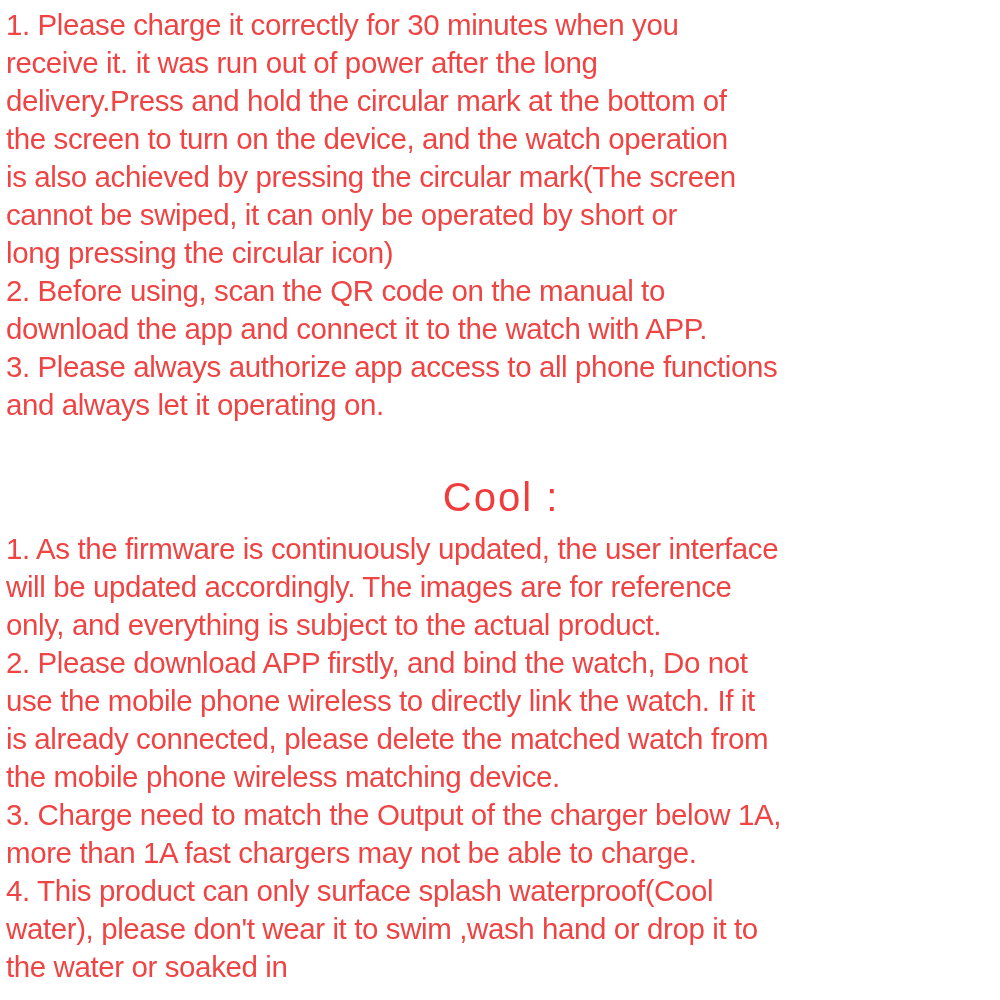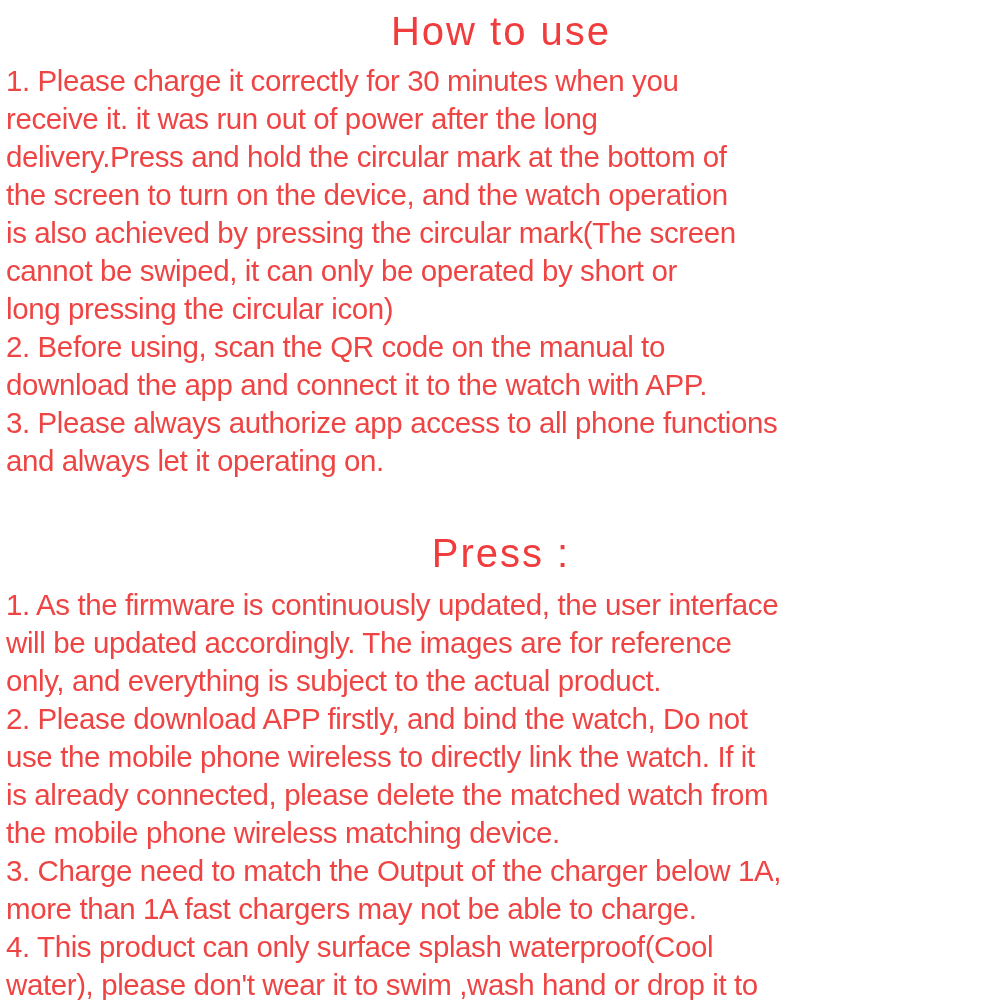--- a/index.html
+++ b/index.html
@@ -44,35 +44,34 @@
     white-space: pre-line;
     font-weight: 400;
   }
 </style>
 </head>
 <body>
 
 <div class="page">
   <div class="doc">
 
-    <h1 class="section-heading first">How to use</h1>
 
     <div class="body-text">1. Please charge it correctly for 30 minutes when you
 receive it. it was run out of power after the long
 delivery.Press and hold the circular mark at the bottom of
 the screen to turn on the device, and the watch operation
 is also achieved by pressing the circular mark(The screen
 cannot be swiped, it can only be operated by short or
 long pressing the circular icon)
 2. Before using, scan the QR code on the manual to
 download the app and connect it to the watch with APP.
 3. Please always authorize app access to all phone functions
 and always let it operating on.</div>
 
-    <h1 class="section-heading second">Press :</h1>
+    <h1 class="section-heading second">Cool :</h1>
 
     <div class="body-text">1. As the firmware is continuously updated, the user interface
 will be updated accordingly. The images are for reference
 only, and everything is subject to the actual product.
 2. Please download APP firstly, and bind the watch, Do not
 use the mobile phone wireless to directly link the watch. If it
 is already connected, please delete the matched watch from
 the mobile phone wireless matching device.
 3. Charge need to match the Output of the charger below 1A,
 more than 1A fast chargers may not be able to charge.

